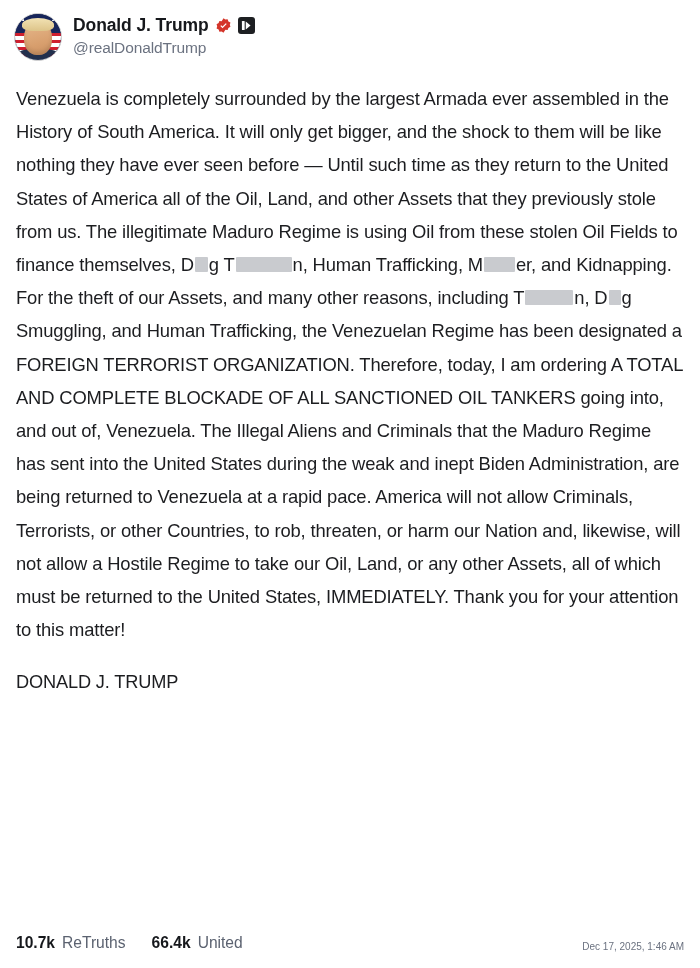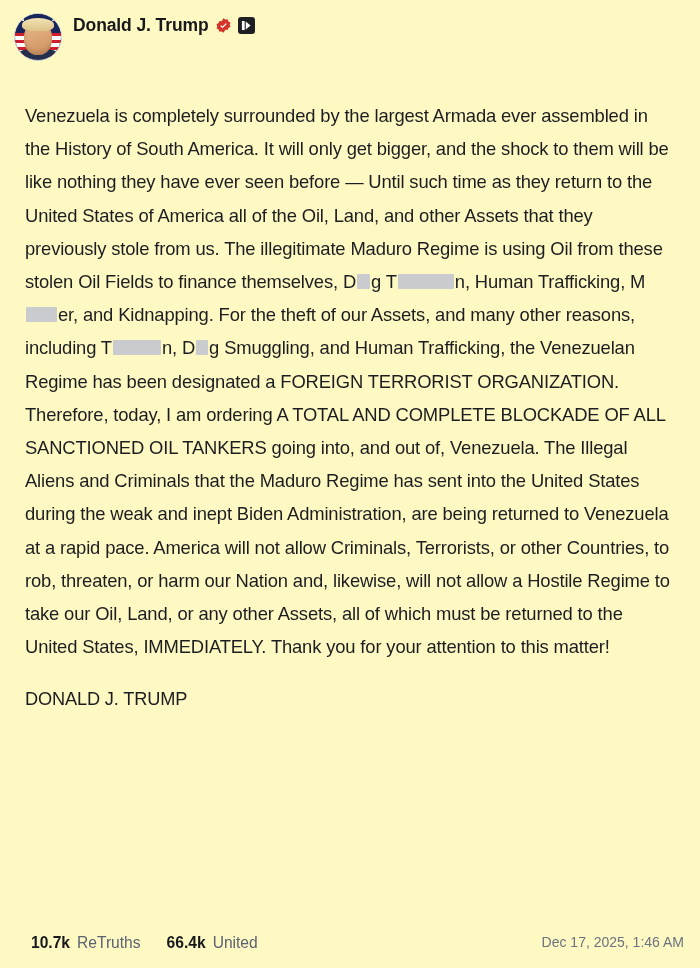--- a/index.html
+++ b/index.html
@@ -10,26 +10,25 @@
   body {
     width: 700px;
     height: 968px;
     font-family: "Liberation Sans", sans-serif;
     -webkit-font-smoothing: antialiased;
   }
   .post-card {
     position: relative;
     width: 700px;
     height: 968px;
-    background: #fef9c3;
+    background: #ffffff;
     box-sizing: border-box;
     overflow: hidden;
     display: flex;
     flex-direction: column;
-    gap: 8px;
   }
   
   .post-header {
     display: flex;
     align-items: flex-start;
     padding: 13px 16px 0 14px;
     gap: 11px;
   }
   .avatar {
     width: 46px;
@@ -130,21 +129,21 @@
   
   .post-body {
     padding: 21px 16px 0 16px;
     font-size: 18.4px;
     line-height: 33.2px;
     color: #1c1d20;
     letter-spacing: -0.15px;
     flex: 1 1 auto;
   }
   .post-body p {
-    margin: 9px;
+    margin: 0;
   }
   .post-body p + p {
     margin-top: 20px;
   }
   .sig-line {
     display: block;
     font-size: 18.2px;
   }
   .redacted {
     display: inline-block;
@@ -156,42 +155,42 @@
     filter: blur(0.4px);
   }
   .r-w1 { width: 13px; }
   .r-w2 { width: 56px; }
   .r-w3 { width: 31px; }
   .r-w4 { width: 48px; }
   .r-w5 { width: 12px; }
   
   .post-footer {
     display: flex;
-    align-items: flex-start;
+    align-items: flex-end;
     justify-content: space-between;
-    padding: 12px 16px 16px 31px;
+    padding: 12px 16px 16px 16px;
     font-size: 15.6px;
     color: #5b6270;
   }
   .stats {
     display: flex;
     align-items: baseline;
     gap: 7px;
   }
   .stat-count {
     font-weight: bold;
     color: #16181c;
   }
   .stat-label {
     color: #5b6270;
   }
   .stat-gap { width: 12px; display: inline-block; }
   .timestamp {
     color: #6b7280;
-    font-size: 14px;
+    font-size: 10px;
   }
 </style>
 </head>
 <body>
 
 <div class="post-card">
 
   <div class="post-header">
     <div class="avatar">
       <div class="flag-stars"></div>
@@ -209,20 +208,21 @@
             <path fill="#ffffff" d="M10.6 15.9l-3.1-3.1 1.3-1.3 1.8 1.8 4.6-4.6 1.3 1.3z"></path>
           </svg>
         </span>
         <span class="pro-badge">
           <svg width="11" height="11" viewBox="0 0 12 12" aria-hidden="true">
             <rect x="1" y="1" width="3" height="10" rx="0.6" fill="#ffffff"></rect>
             <path d="M5.2 1.6 L10.4 6 L5.2 10.4 Z" fill="#ffffff"></path>
           </svg>
         </span>
       </div>
+      <div class="handle">@realDonaldTrump</div>
     </div>
   </div>
 
   <div class="post-body">
     <p><span>Venezuela is completely surrounded by the largest Armada ever assembled in the History of South America. It will only get bigger, and the shock to them will be like nothing they have ever seen before — Until such time as they return to the United States of America all of the Oil, Land, and other Assets that they previously stole from us. The illegitimate Maduro Regime is using Oil from these stolen Oil Fields to finance themselves, D</span><span class="redacted r-w1"></span><span>g T</span><span class="redacted r-w2"></span><span>n, Human Trafficking, M</span><span class="redacted r-w3"></span><span>er, and Kidnapping. For the theft of our Assets, and many other reasons, including T</span><span class="redacted r-w4"></span><span>n, D</span><span class="redacted r-w5"></span><span>g Smuggling, and Human Trafficking, the Venezuelan Regime has been designated a FOREIGN TERRORIST ORGANIZATION. Therefore, today, I am ordering A TOTAL AND COMPLETE BLOCKADE OF ALL SANCTIONED OIL TANKERS going into, and out of, Venezuela. The Illegal Aliens and Criminals that the Maduro Regime has sent into the United States during the weak and inept Biden Administration, are being returned to Venezuela at a rapid pace. America will not allow Criminals, Terrorists, or other Countries, to rob, threaten, or harm our Nation and, likewise, will not allow a Hostile Regime to take our Oil, Land, or any other Assets, all of which must be returned to the United States, IMMEDIATELY. Thank you for your attention to this matter!</span></p>
     <p>
       <span class="sig-line">DONALD J. TRUMP</span>
     </p>
   </div>
 

